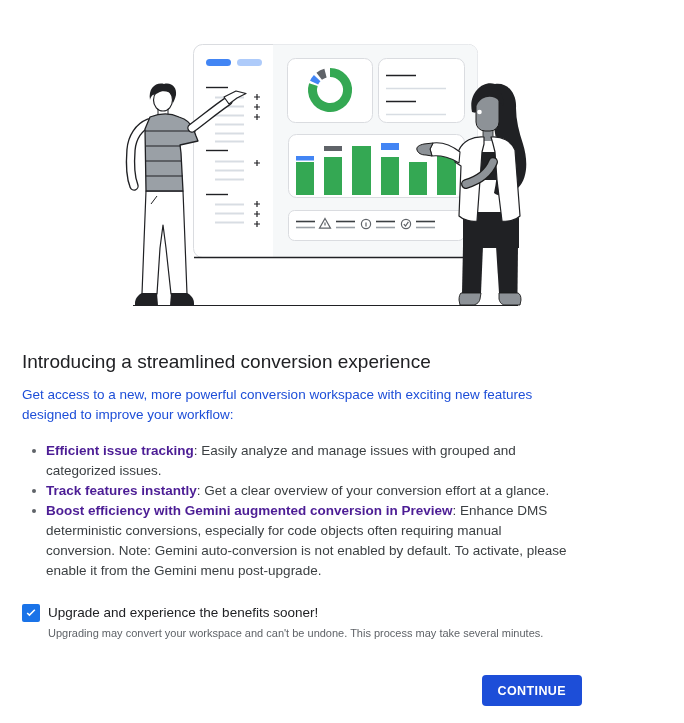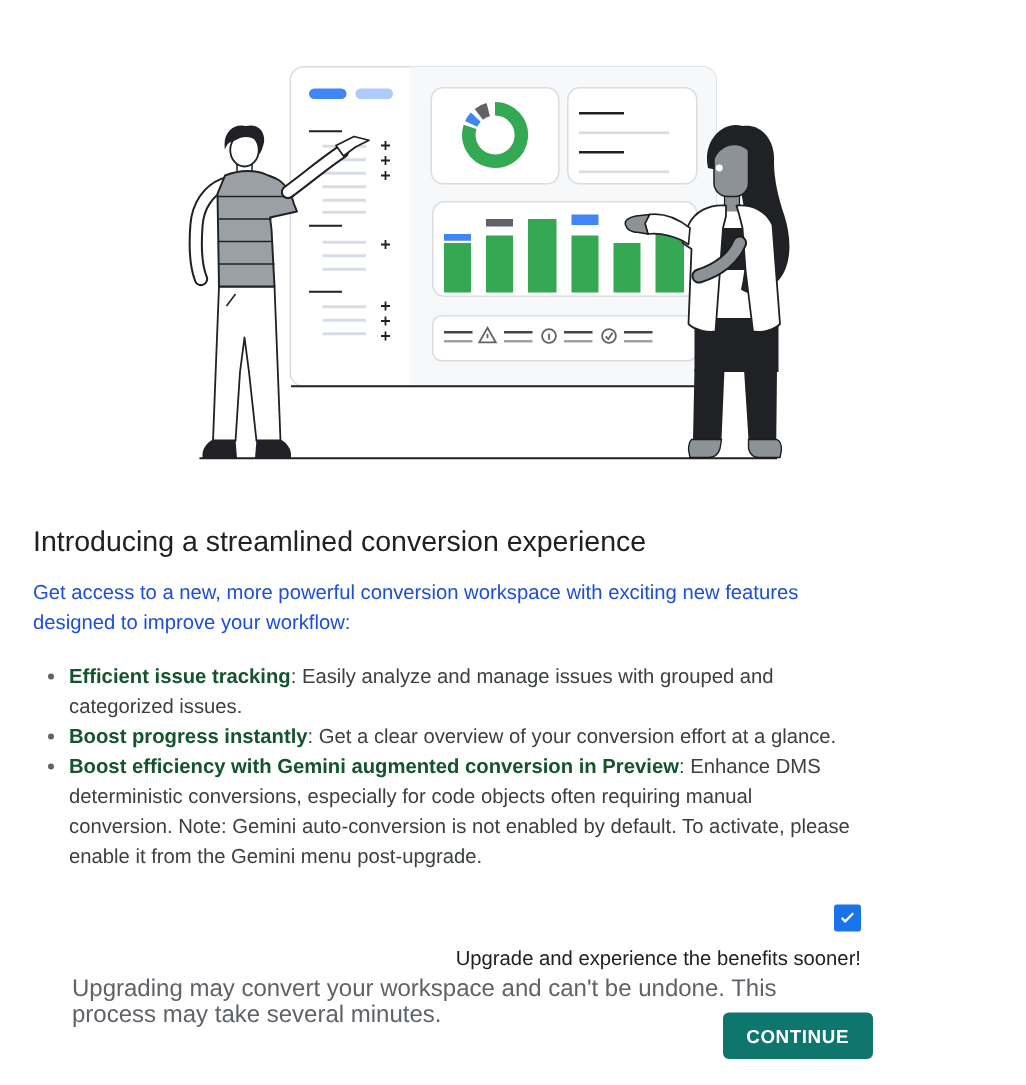--- a/index.html
+++ b/index.html
@@ -5,28 +5,28 @@
   html,body{margin:0;padding:0;background:#fff;}
   body{font-family:"Liberation Sans",sans-serif;color:#202124;}
   .dialog{position:relative;width:596px;height:723px;background:#fff;overflow:hidden;}
   .illustration{display:block;width:684px;height:320px;}
   .content{padding:0 22px;}
   .title{margin:29px 0 0;font-size:19px;line-height:25px;font-weight:400;color:#202124;}
   .intro{margin:11px 0 0;max-width:632px;font-size:13.5px;line-height:20px;color:#1d4ed8;}
   ul.features{list-style:none;margin:16px 0 0;padding:0;max-width:640px;}
   ul.features li{position:relative;padding-left:24px;font-size:13.5px;line-height:20px;color:#3c4043;}
   ul.features li::before{content:"";position:absolute;left:10px;top:8px;width:4px;height:4px;border-radius:50%;background:#5f6368;}
-  ul.features li b{color:#14532d;font-weight:700;}
-  .upgrade-row{display:flex;align-items:flex-end;gap:8px;margin-top:22px;flex-direction:column;}
+  ul.features li b{color:#4c1d95;font-weight:700;}
+  .upgrade-row{display:flex;align-items:center;gap:8px;margin-top:22px;}
   .checkbox{flex:0 0 auto;width:18px;height:18px;border-radius:2px;background:#1a73e8;display:flex;align-items:center;justify-content:center;cursor:pointer;}
   .checkbox svg{width:14px;height:14px;}
   .upgrade-label{font-size:13.5px;line-height:18px;color:#202124;padding-top:1px;}
-  .upgrade-desc{margin:3px 0 6px 26px;font-size:16px;line-height:17px;color:#5f6368;}
+  .upgrade-desc{margin:3px 0 6px 26px;font-size:11px;line-height:17px;color:#5f6368;}
   .continue-btn{position:absolute;right:14px;bottom:17px;height:31px;padding:0 16px;border:none;border-radius:4px;
-    background:#0f766e;color:#fff;font-family:"Liberation Sans",sans-serif;font-size:12.5px;font-weight:700;
+    background:#1d4ed8;color:#fff;font-family:"Liberation Sans",sans-serif;font-size:12.5px;font-weight:700;
     letter-spacing:.4px;cursor:pointer;}
 </style>
 </head>
 <body>
 
 <div class="dialog">
 
   <svg class="illustration" viewBox="0 0 684 320" aria-hidden="true">
 
     <line x1="133" y1="305.5" x2="518" y2="305.5" stroke="#202124" stroke-width="1.2"></line>
@@ -166,21 +166,21 @@
       <circle cx="479.5" cy="112" r="2.3" fill="#fff"></circle>
     </g>
   </svg>
 
   <div class="content">
     <h1 class="title">Introducing a streamlined conversion experience</h1>
     <p class="intro">Get access to a new, more powerful conversion workspace with exciting new features designed to improve your workflow:</p>
 
     <ul class="features">
       <li><b>Efficient issue tracking</b><span>: Easily analyze and manage issues with grouped and categorized issues.</span></li>
-      <li><b>Boost progress instantly</b><span>: Get a clear overview of your conversion effort at a glance.</span></li>
+      <li><b>Track features instantly</b><span>: Get a clear overview of your conversion effort at a glance.</span></li>
       <li><b>Boost efficiency with Gemini augmented conversion in Preview</b><span>: Enhance DMS deterministic conversions, especially for code objects often requiring manual conversion. Note: Gemini auto-conversion is not enabled by default. To activate, please enable it from the Gemini menu post-upgrade.</span></li>
     </ul>
 
     <div class="upgrade-row">
       <span class="checkbox" role="checkbox" aria-checked="true">
         <svg viewBox="0 0 18 18">
           <path d="M7 13.2 3.4 9.6l1.4-1.4L7 10.4l6.2-6.2 1.4 1.4z" fill="#fff"></path>
         </svg>
       </span>
       <span class="upgrade-label">Upgrade and experience the benefits sooner!</span>

